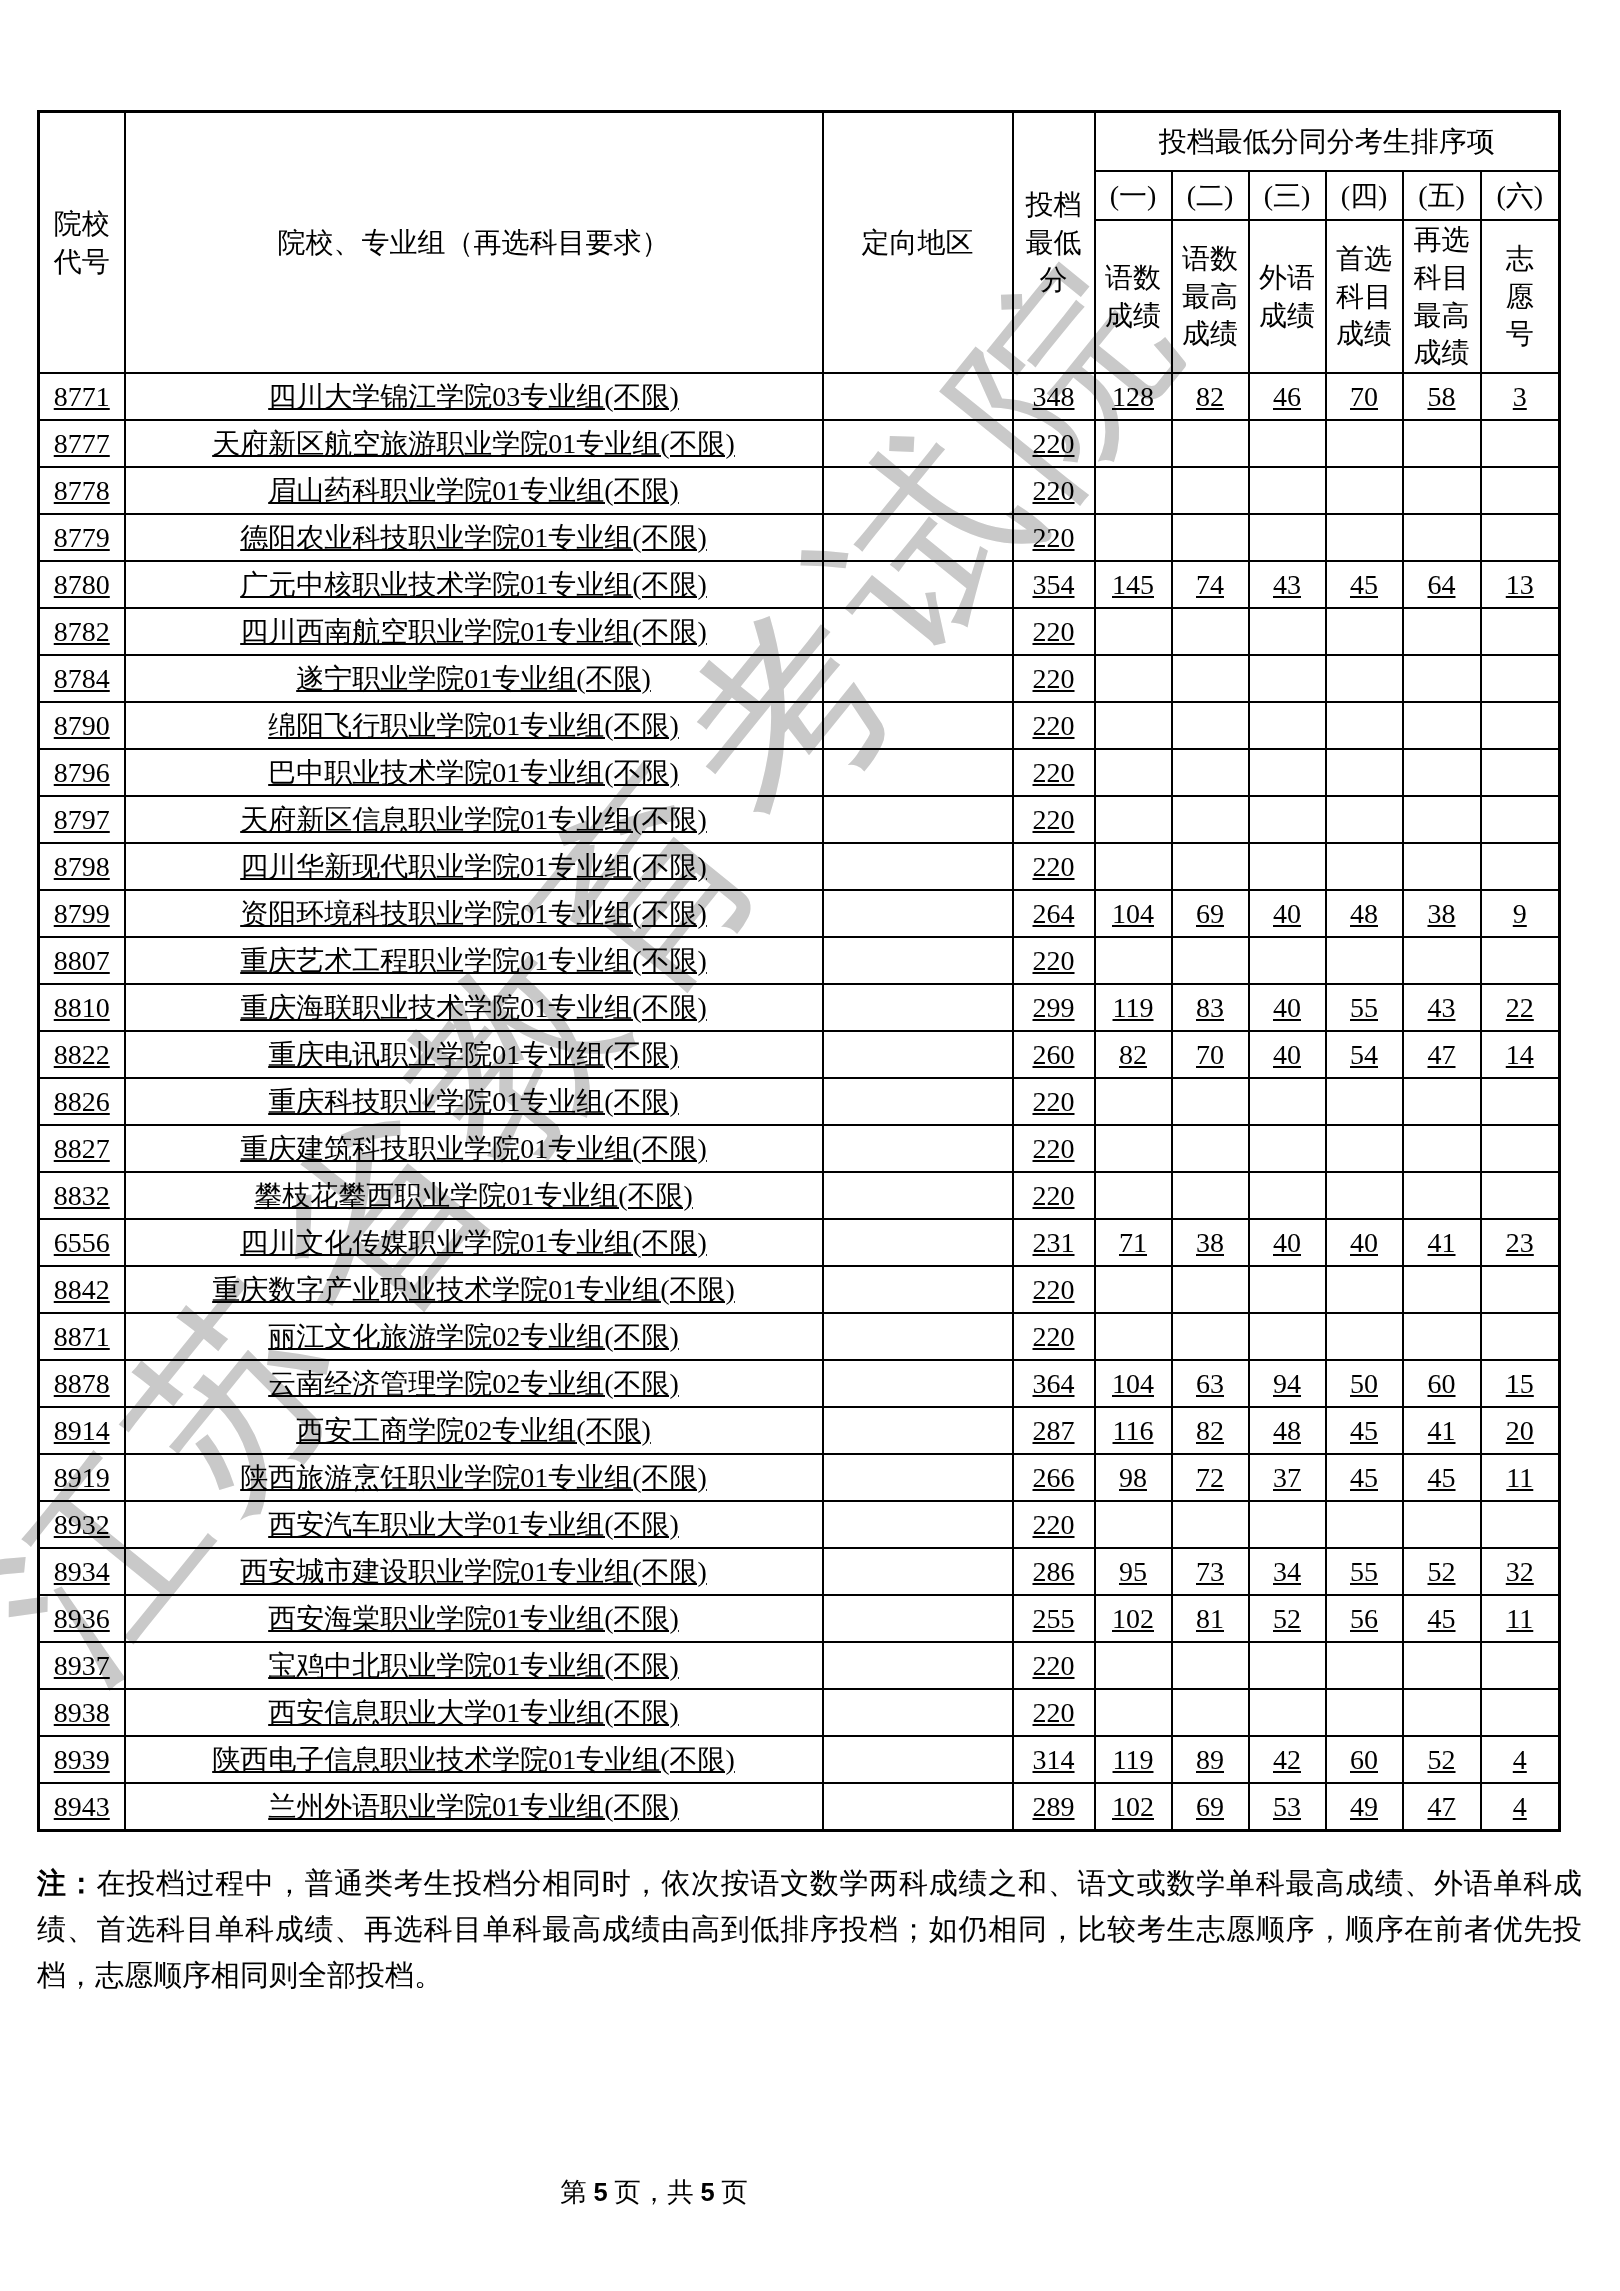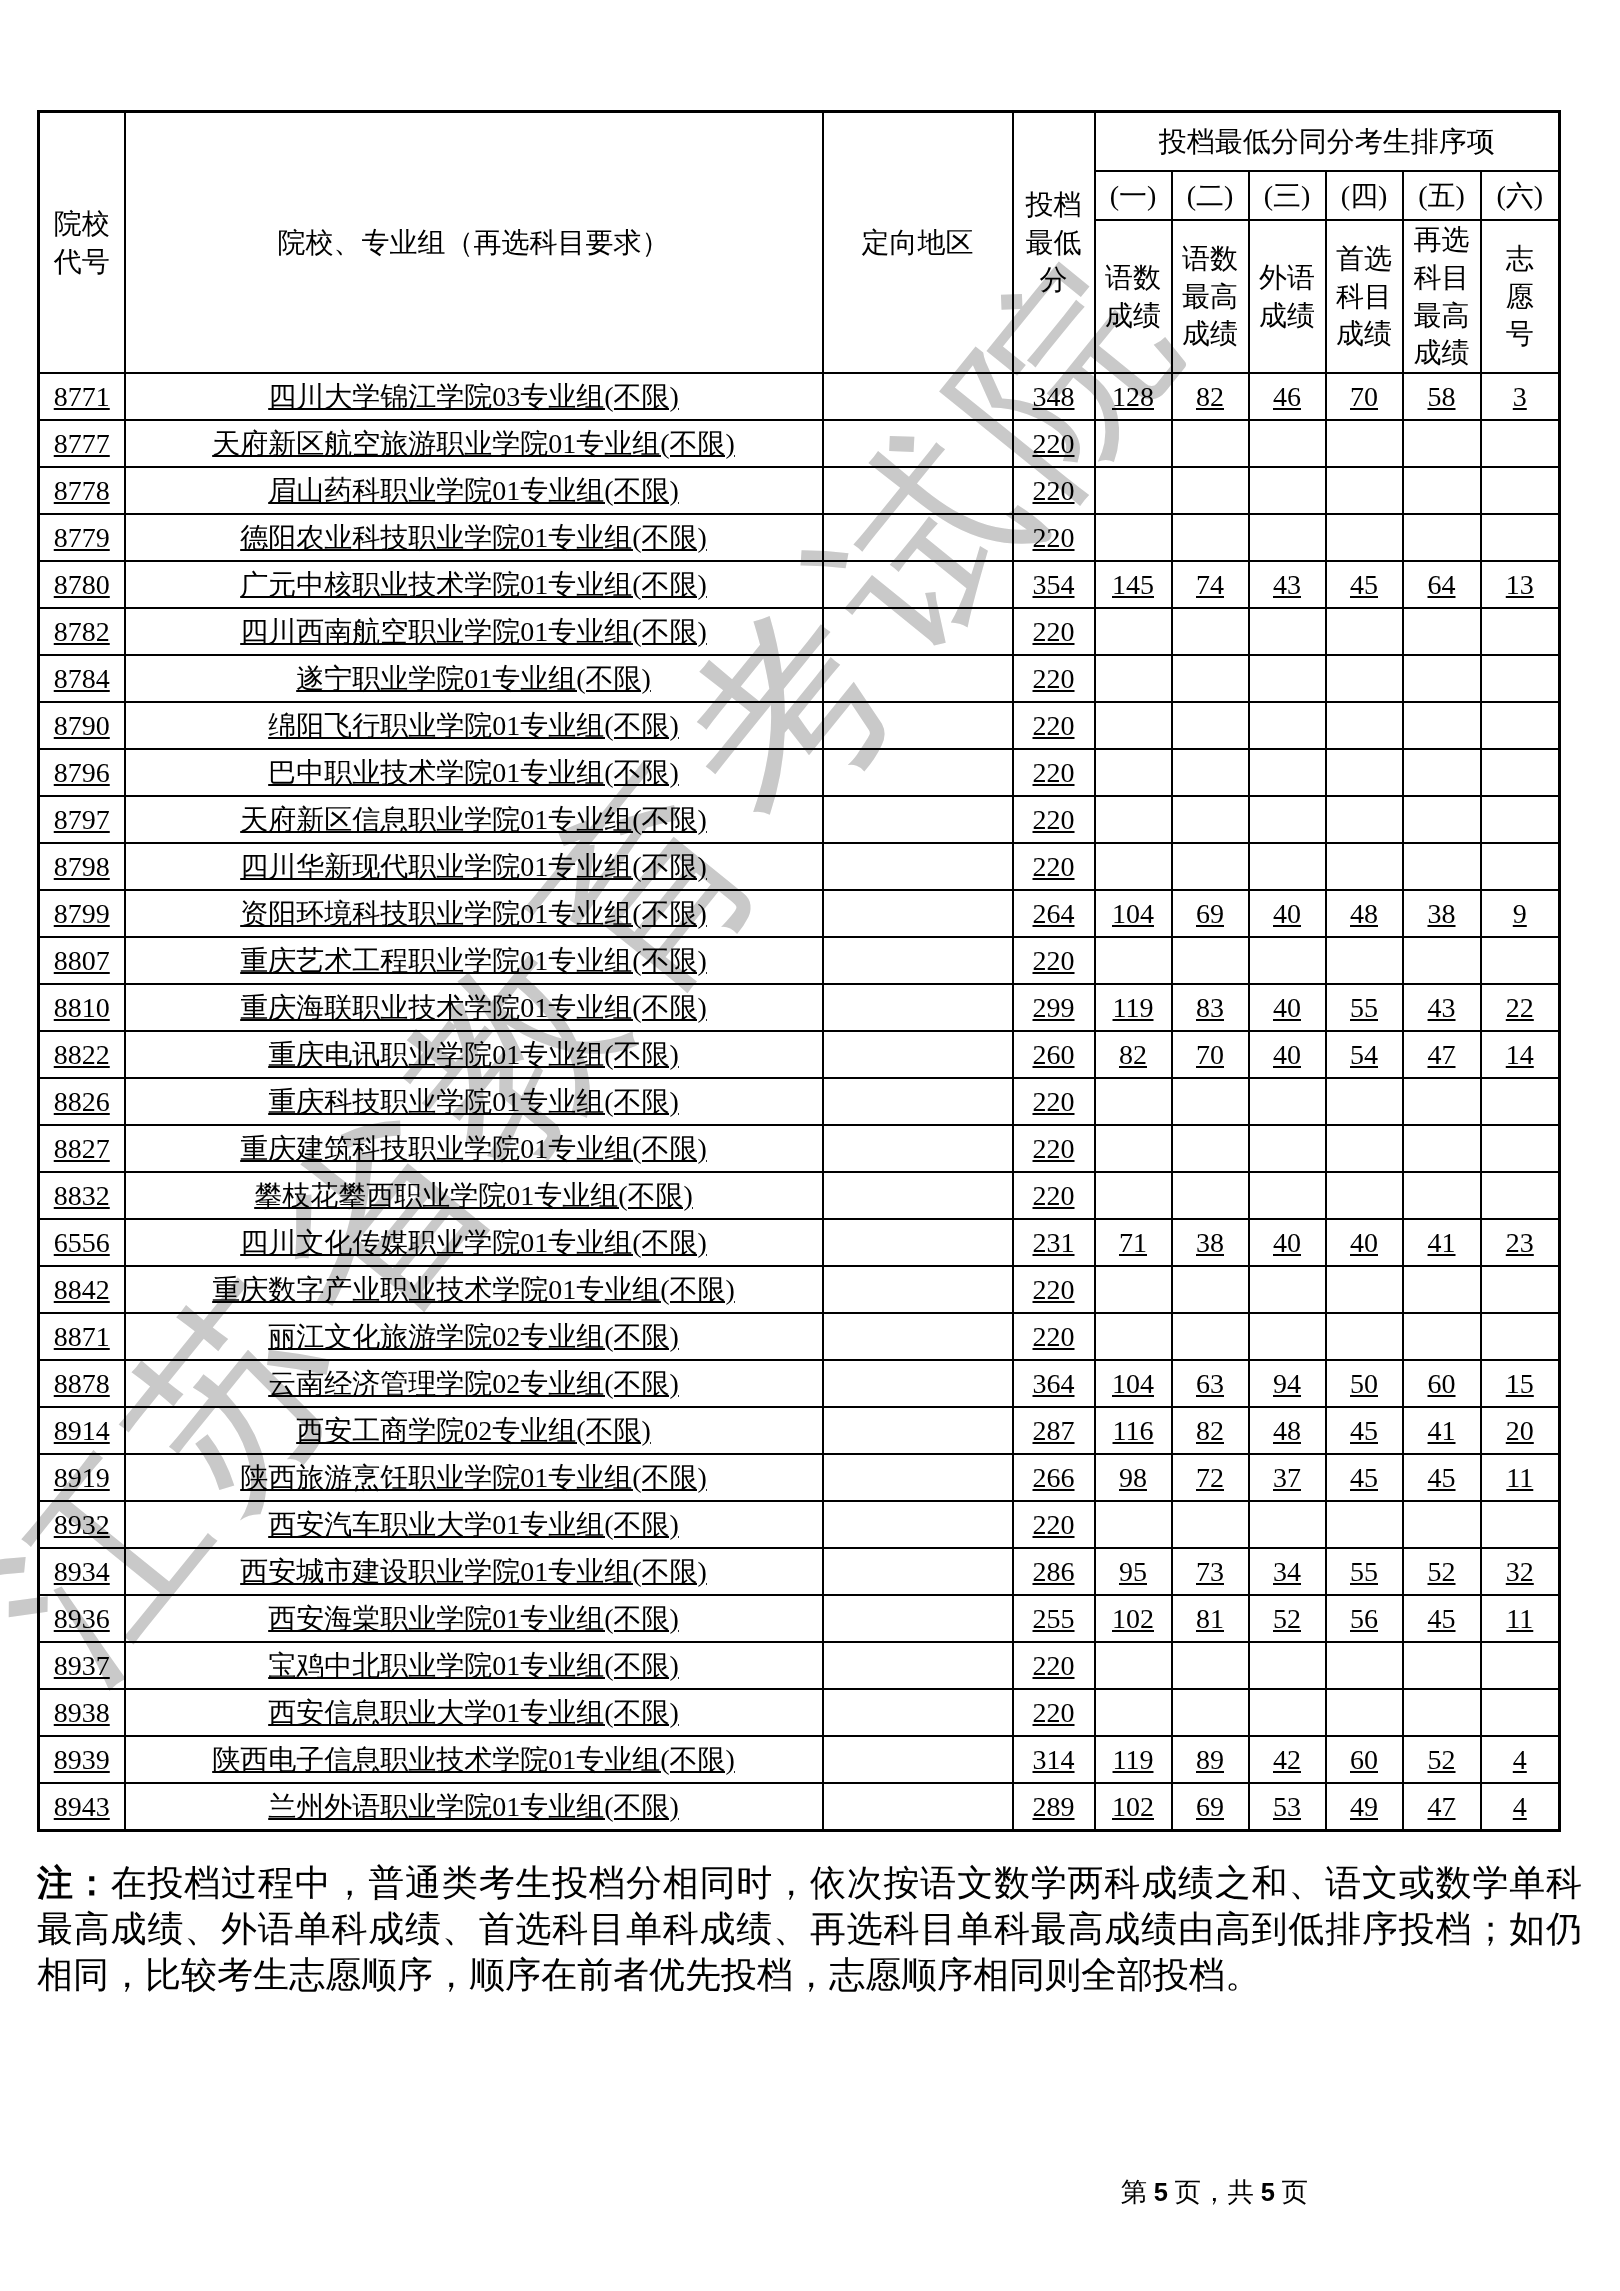--- a/index.html
+++ b/index.html
@@ -47,31 +47,31 @@
   thead tr.tier2 th{height:47px;}
   thead tr.tier3 th{height:147px;}
   tbody tr{height:47px;text-decoration:underline;}
   td.left{text-align:left;padding-left:7.8px;border-radius:8px;}
   .wrap{white-space:pre-line;}
   .note{
     position:absolute;
     left:37px;top:1860px;
     width:1545px;
     z-index:1;
-    font-size:36px;
+    font-size:29px;
     line-height:46px;
     text-align:justify;
     margin:0;
   }
   .note b{font-weight:bold;}
   .page-footer{
     position:absolute;
     left:0;top:2174px;
     width:1308px;
-    text-align:right;
+    text-align:center;
     font-size:26.5px;
     z-index:1;
   }
   .page-footer .num{
     font-family:"Liberation Sans","DejaVu Sans",sans-serif;
     font-weight:bold;
     font-size:25.5px;
   }
 </style>
 </head>

